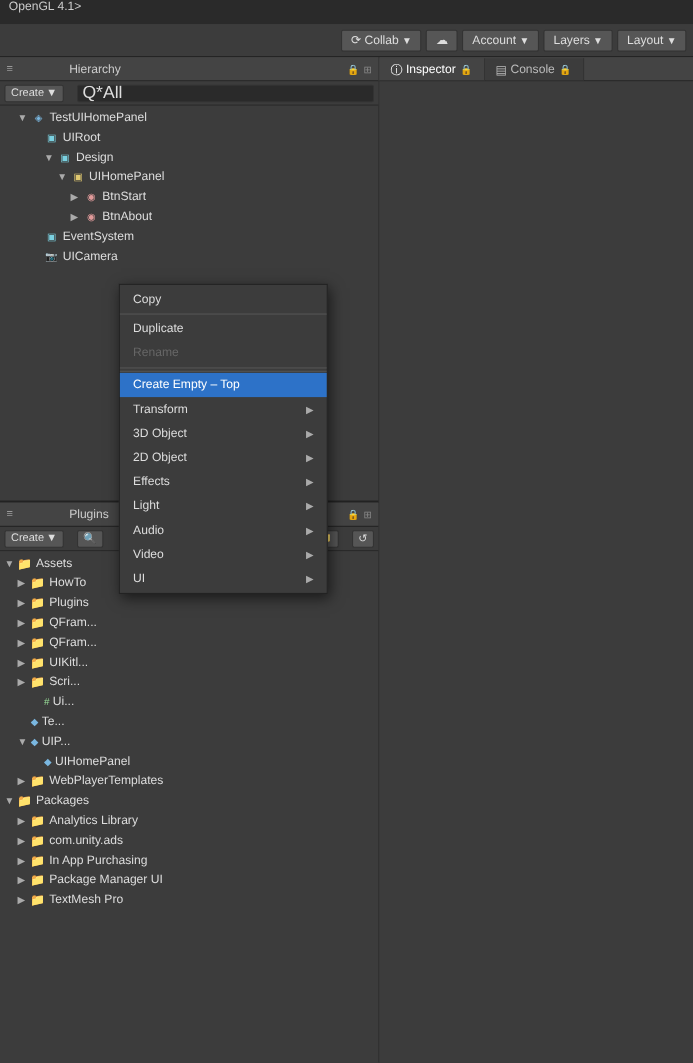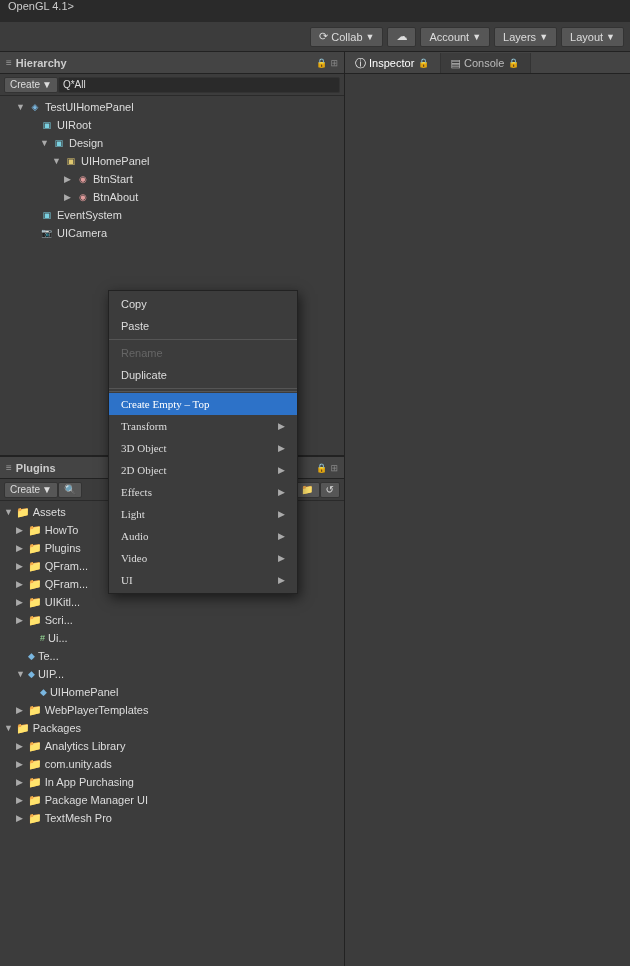--- a/index.html
+++ b/index.html
@@ -78,29 +78,29 @@
       background: #444;
       display: flex;
       align-items: center;
       padding: 0 6px;
       border-bottom: 1px solid #222;
       font-size: 11px;
       color: #ccc;
       gap: 4px;
     }
     .panel-header-icon { color: #999; font-size: 10px; }
-    .panel-header-title { font-weight: bold; font-size: 11px; }
+    .panel-header-title { font-weight: normal; font-size: 11px; margin-left: 47px; }
     .panel-header-actions { margin-left: auto; display: flex; align-items: center; gap: 3px; }
     .panel-sub-toolbar {
       height: 22px;
       background: #3c3c3c;
       display: flex;
       align-items: center;
       padding: 0 4px;
-      gap: 0;
+      gap: 12px;
       border-bottom: 1px solid #2a2a2a;
     }
     .small-btn {
       background: #565656;
       border: 1px solid #333;
       color: #ddd;
       font-size: 10px;
       padding: 1px 5px;
       cursor: pointer;
       height: 16px;
@@ -108,21 +108,21 @@
       display: flex;
       align-items: center;
       gap: 2px;
     }
     .search-input {
       flex: 1;
       height: 16px;
       background: #2a2a2a;
       border: 1px solid #333;
       color: #ddd;
-      font-size: 10px;
+      font-size: 16px;
       padding: 0 4px;
       border-radius: 2px;
     }
     .hierarchy-content {
       flex: 1;
       padding: 2px 0;
       overflow: hidden;
     }
     .tree-item {
       display: flex;
@@ -479,37 +479,34 @@
         <span>▤</span>&nbsp;
         <span>Console</span>
         <span class="tab-lock">🔒</span>
       </div>
     </div>
     <div style="flex:1;background:#3c3c3c;"></div>
   </div>
 
 </div>
 
-<div class="context-menu" style="top:258px; left:108px;margin-top:32px;">
+<div class="context-menu" style="top:258px; left:108px;">
   <div class="ctx-item">
     <span>Copy</span>
   </div>
+  <div class="ctx-separator"></div>
   <div class="ctx-item">
-    <span>Paste</span>
+    <span>Duplicate</span>
   </div>
-  <div class="ctx-separator"></div>
   <div class="ctx-item disabled">
     <span>Rename</span>
   </div>
-  <div class="ctx-item">
-    <span>Duplicate</span>
-  </div>
   <div class="ctx-separator"></div>
 
-  <div style="border-top:1px solid #555; margin-top:1px; padding-top:1px;font-family:Liberation Serif, serif;">
+  <div style="border-top:1px solid #555; margin-top:1px; padding-top:1px;">
     <div class="ctx-item active">
       <span>Create Empty – Top</span>
     </div>
     <div class="ctx-item">
       <span>Transform</span>
       <span class="ctx-arrow">▶</span>
     </div>
     <div class="ctx-item">
       <span>3D Object</span>
       <span class="ctx-arrow">▶</span>

